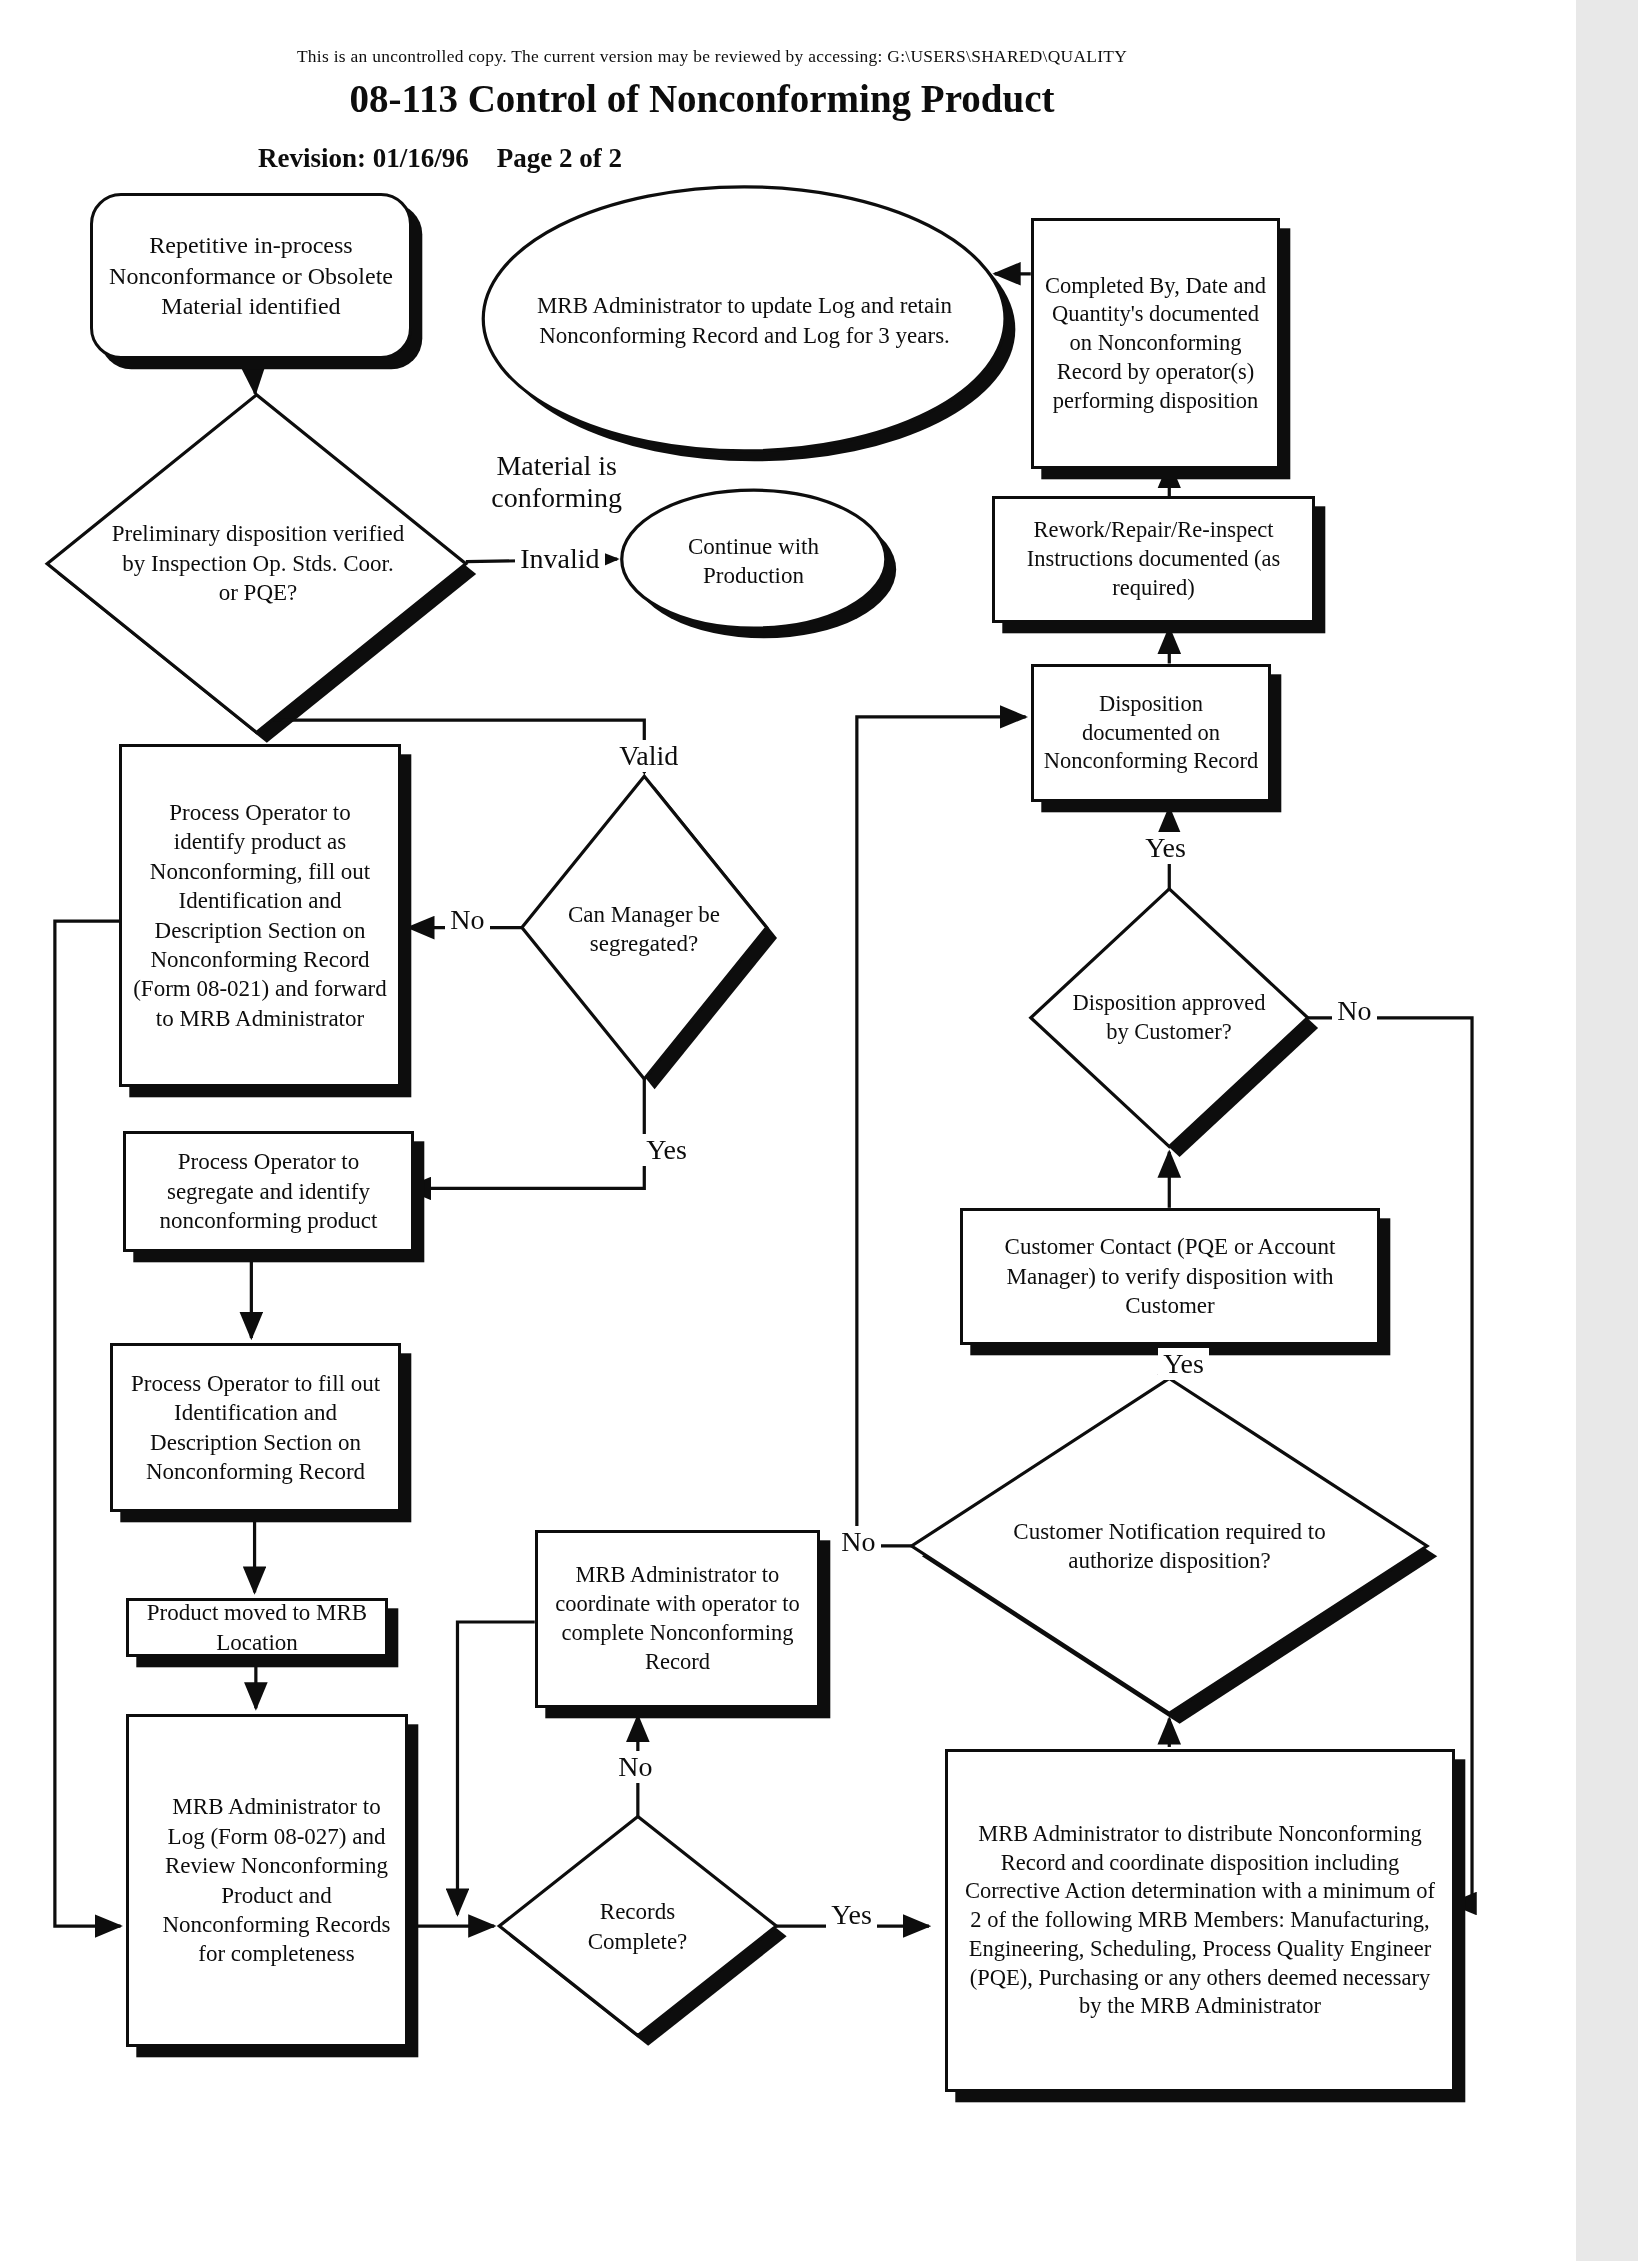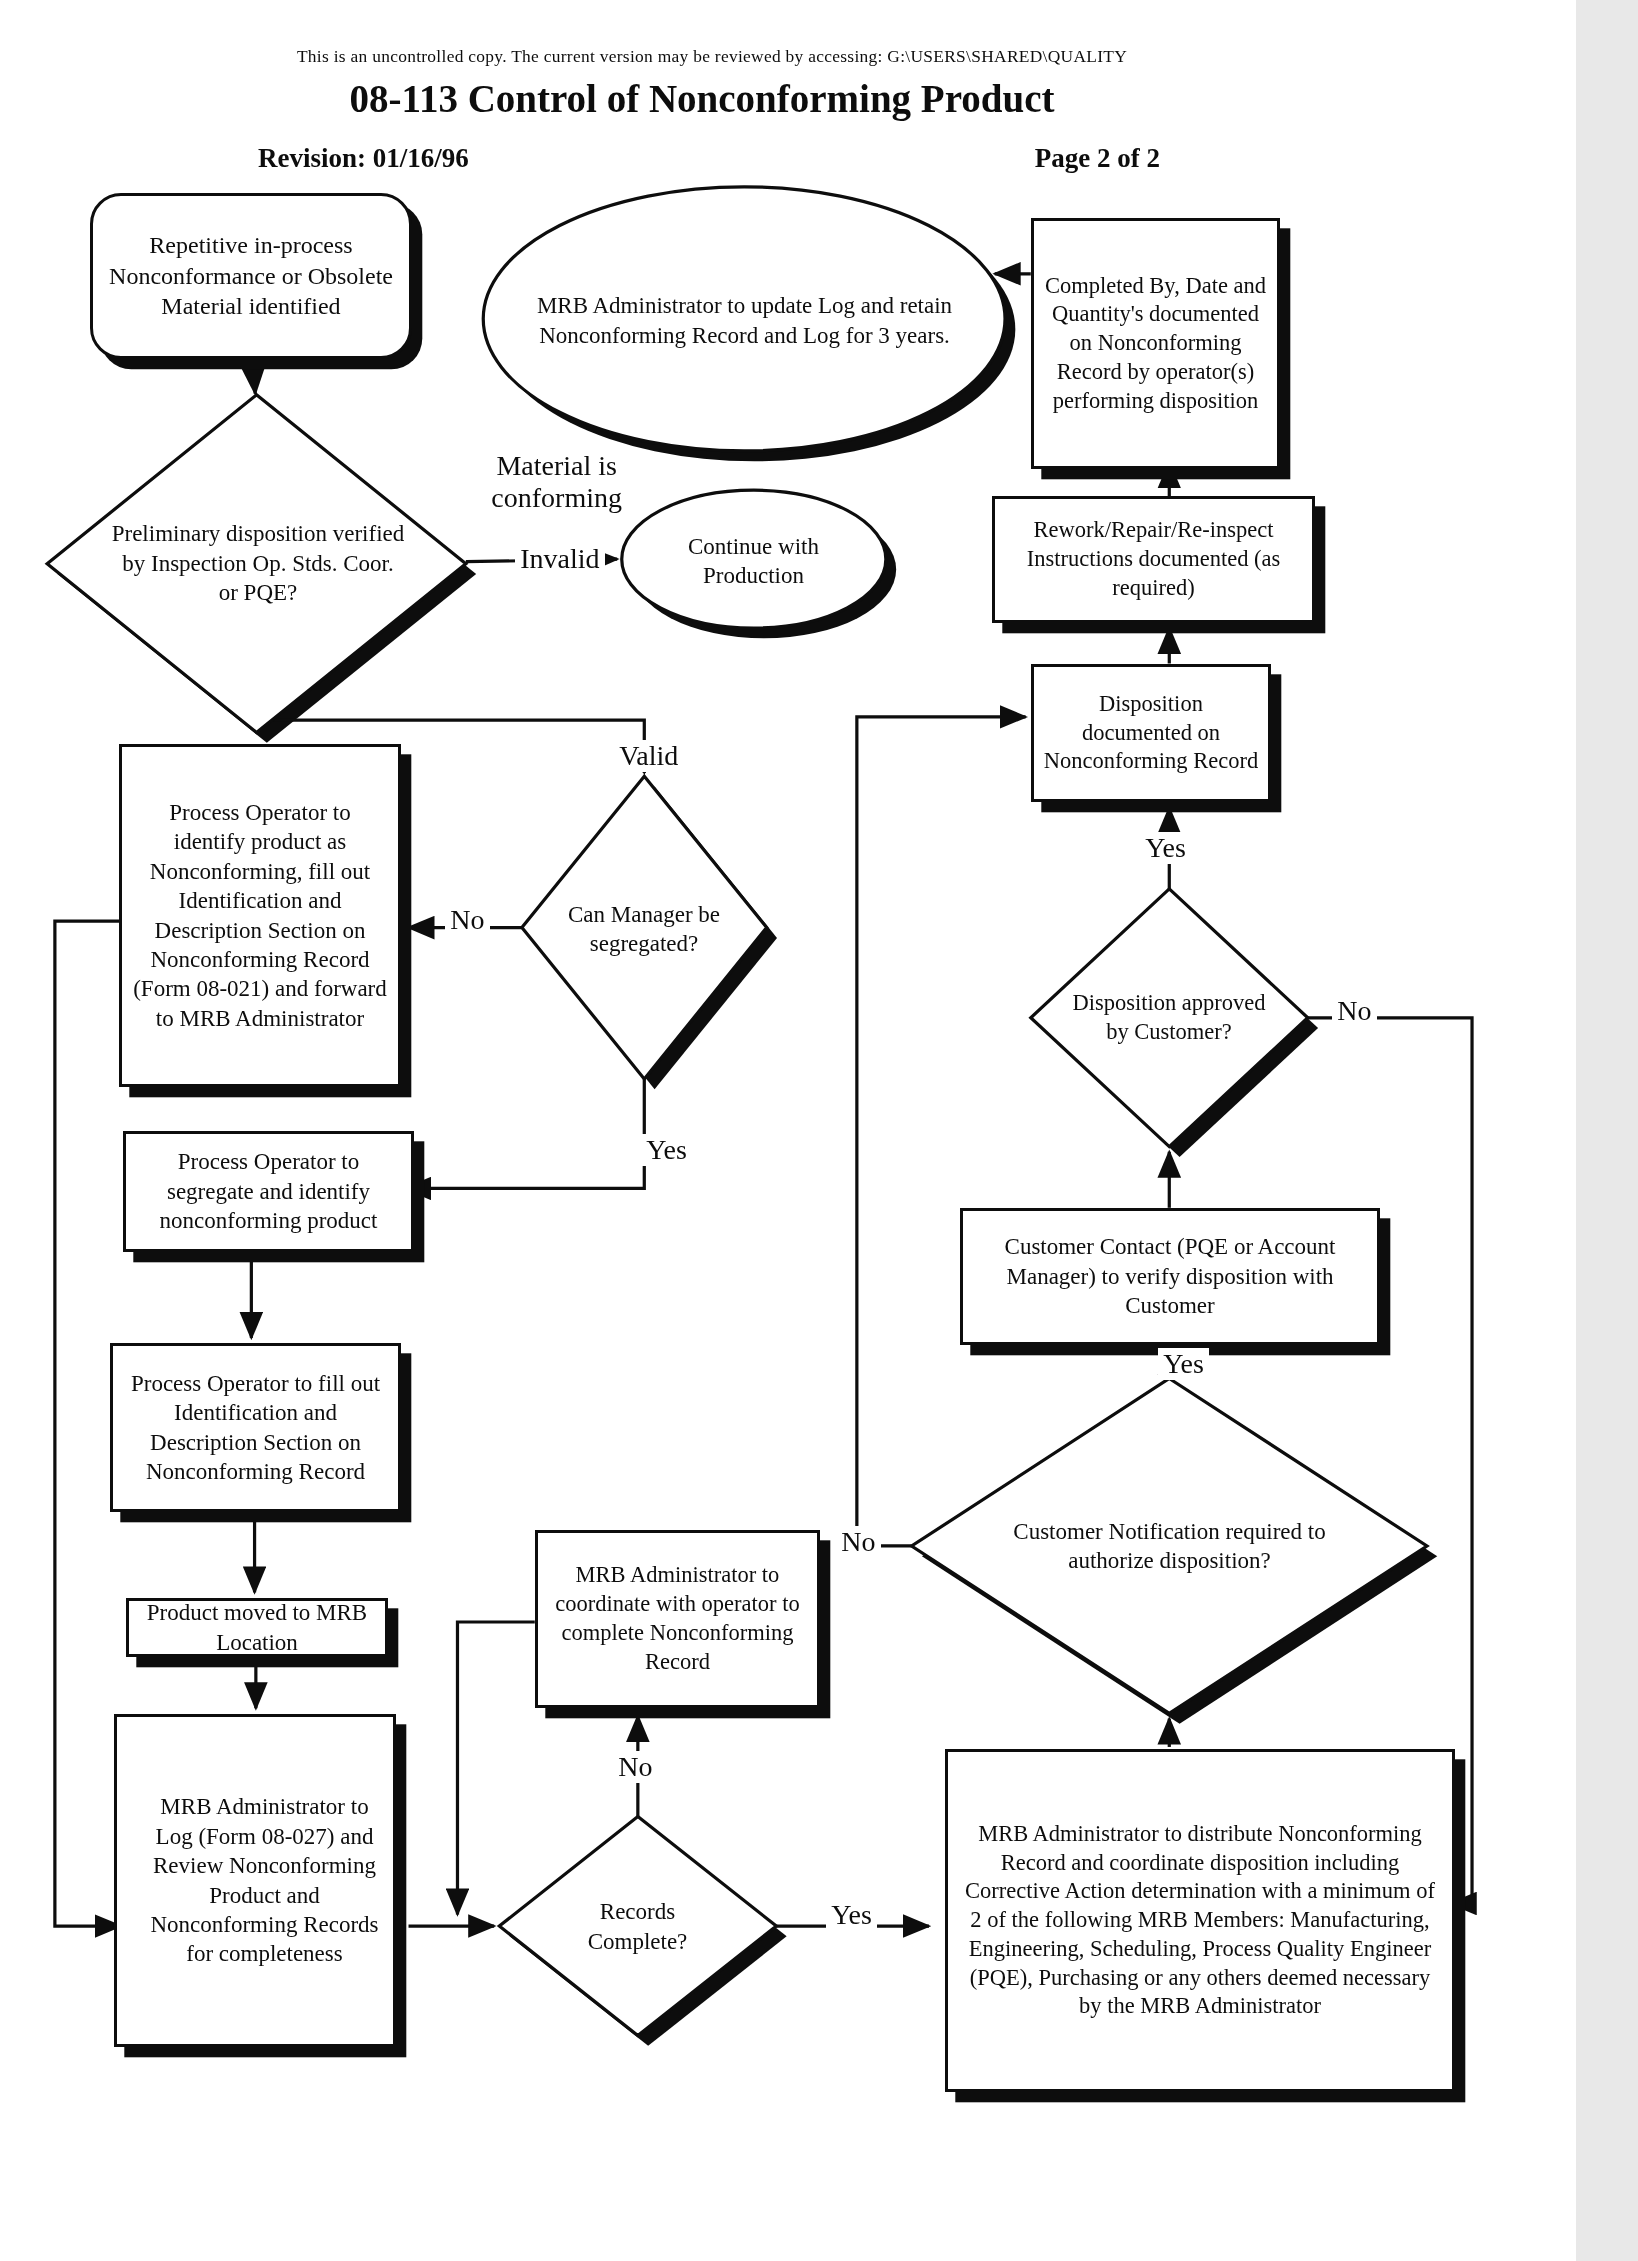--- a/index.html
+++ b/index.html
@@ -15,21 +15,21 @@
   .hdr-notice{
     position:absolute;left:190px;top:46px;width:1044px;
     font-size:17.4px;text-align:center;letter-spacing:0.3px;
   }
   .hdr-title{
     position:absolute;left:0;top:76px;width:1404px;
     font-size:39px;font-weight:bold;text-align:center;
   }
   .hdr-rev{
     position:absolute;left:258px;top:143px;width:902px;
-    display:flex;justify-content:space-between;gap:64px;
+    display:flex;justify-content:flex-start;gap:28px;
     font-size:27px;font-weight:bold;
   }
   .node{
     position:absolute;box-sizing:border-box;
     background:#ffffff;border:3.2px solid #0d0d0d;
     box-shadow:10.3px 10.3px 0 0 #0d0d0d;
     display:flex;align-items:center;justify-content:center;
     text-align:center;font-size:23px;line-height:1.28;
     padding:5.2px 9px;
   }
@@ -114,21 +114,21 @@
   <div class="node rounded" style="left:90px;top:193px;width:322px;height:166px;font-size:24px;">Repetitive in-process Nonconformance or Obsolete Material identified</div>
 
   <div class="node" style="left:119px;top:744px;width:282px;height:343px;">Process Operator to identify product as Nonconforming, fill out Identification and Description Section on Nonconforming Record (Form 08-021) and forward to MRB Administrator</div>
 
   <div class="node" style="left:106px;top:1131px;width:291px;height:121px;margin-left:17px;">Process Operator to segregate and identify nonconforming product</div>
 
   <div class="node" style="left:110px;top:1343px;width:291px;height:169px;">Process Operator to fill out Identification and Description Section on Nonconforming Record</div>
 
   <div class="node" style="left:126px;top:1598px;width:262px;height:59px;">Product moved to MRB Location</div>
 
-  <div class="node" style="left:114px;top:1714px;width:282px;height:333px;padding-left:28px;">MRB Administrator to Log (Form 08-027) and Review Nonconforming Product and Nonconforming Records for completeness</div>
+  <div class="node" style="left:126px;top:1714px;width:282px;height:333px;padding-left:28px;">MRB Administrator to Log (Form 08-027) and Review Nonconforming Product and Nonconforming Records for completeness</div>
 
   <div class="node small" style="left:535px;top:1530px;width:285px;height:178px;">MRB Administrator to coordinate with operator to complete Nonconforming Record</div>
 
   <div class="node small" style="left:1031px;top:208px;width:249px;height:251px;margin-top:10px;">Completed By, Date and Quantity's documented on Nonconforming Record by operator(s) performing disposition</div>
 
   <div class="node small" style="left:992px;top:496px;width:323px;height:127px;">Rework/Repair/Re-inspect Instructions documented (as required)</div>
 
   <div class="node small" style="left:1031px;top:664px;width:240px;height:138px;">Disposition documented on Nonconforming Record</div>
 
   <div class="node" style="left:960px;top:1208px;width:420px;height:137px;">Customer Contact (PQE or Account Manager) to verify disposition with Customer</div>

